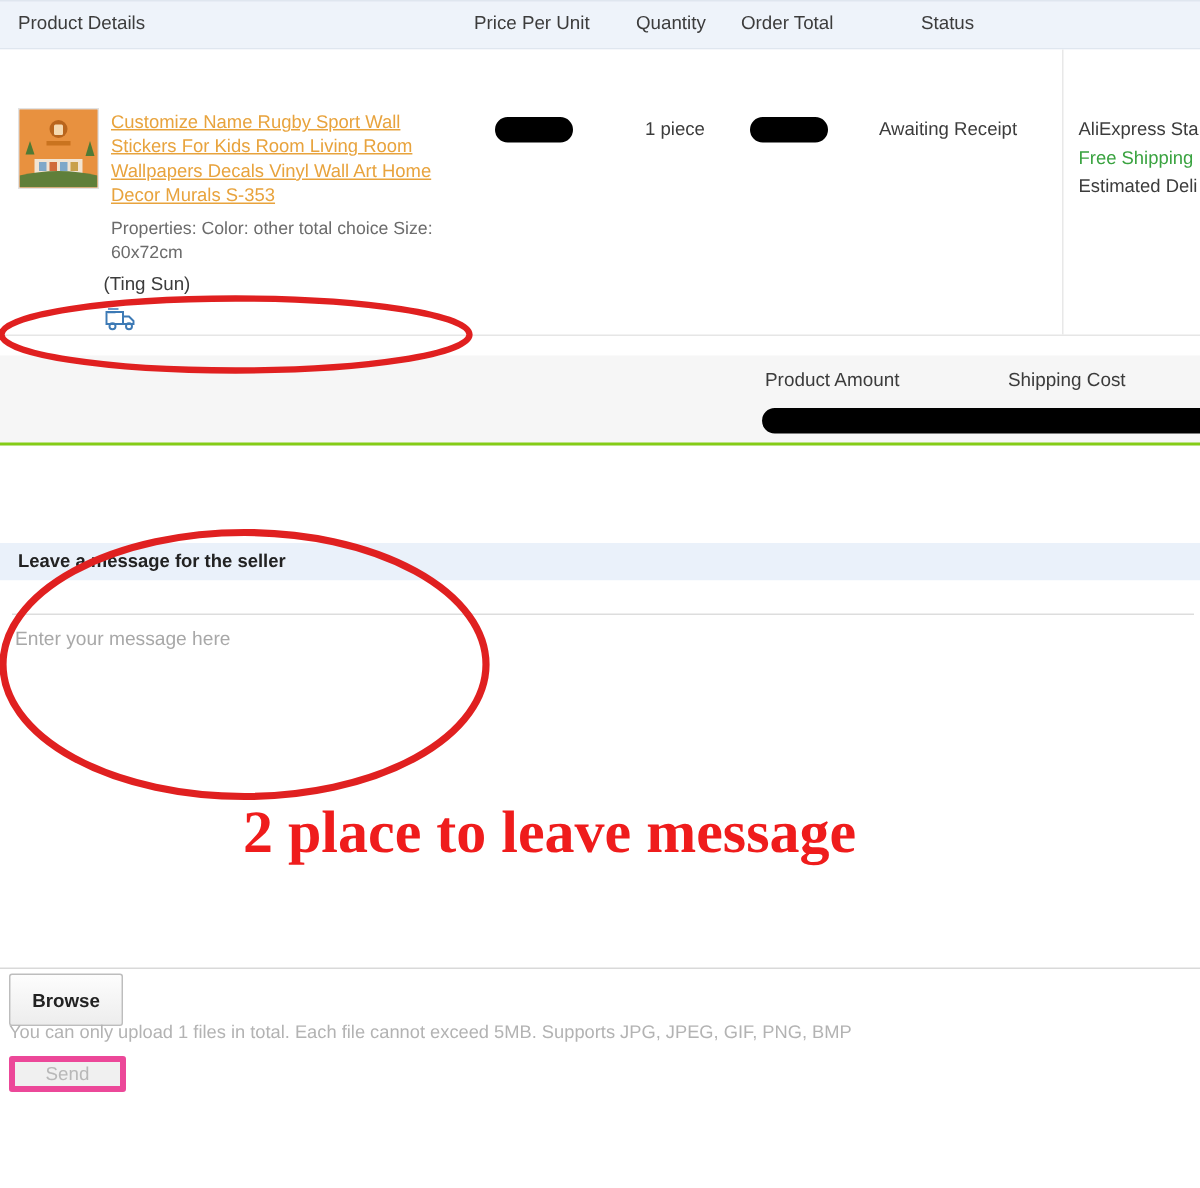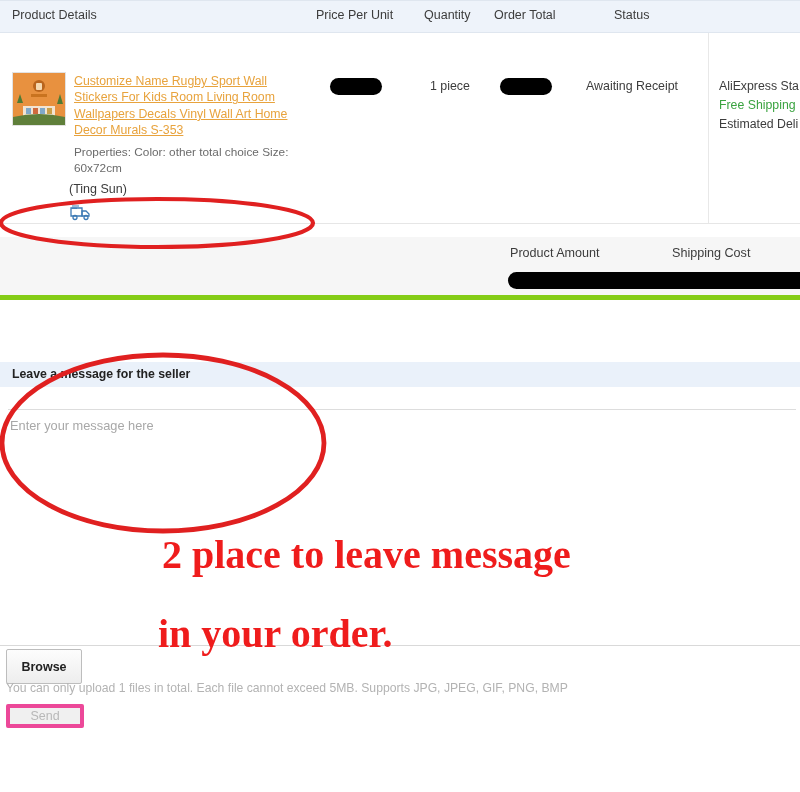--- a/index.html
+++ b/index.html
@@ -138,21 +138,21 @@
     white-space: nowrap;
   }
   .comments-val { color: #3aa340; }
 
   
   .summary {
     position: absolute;
     left: 0; top: 237px;
     width: 800px; height: 58px;
     background: #f6f6f6;
-    border-bottom: 5px solid #84cc16;
+    border-bottom: 2px solid #84cc16;
   }
   .sum-label {
     position: absolute;
     top: 9px;
     font-size: 12.6px;
     color: #3c3c3c;
   }
   .sum-product  { left: 510px; }
   .sum-shipping { left: 672px; }
   .redact-sum {
@@ -336,14 +336,13 @@
 <button class="btn-browse">Browse</button>
 <div class="upload-note">You can only upload 1 files in total. Each file cannot exceed 5MB. Supports JPG, JPEG, GIF, PNG, BMP</div>
 <button class="btn-send">Send</button>
 
 <div class="annot-layer">
   <svg width="800" height="792" viewBox="0 0 800 792">
     <ellipse cx="157" cy="223" rx="156" ry="24" fill="none" stroke="#e02020" stroke-width="4.2"></ellipse>
     <ellipse cx="163" cy="443" rx="161" ry="88" fill="none" stroke="#e02020" stroke-width="4.8"></ellipse>
   </svg>
   <div class="annot-text annot-line1">2 place to leave message</div>
-  <div class="annot-text annot-line2">in your order.</div>
 </div>
 
 </body></html>

